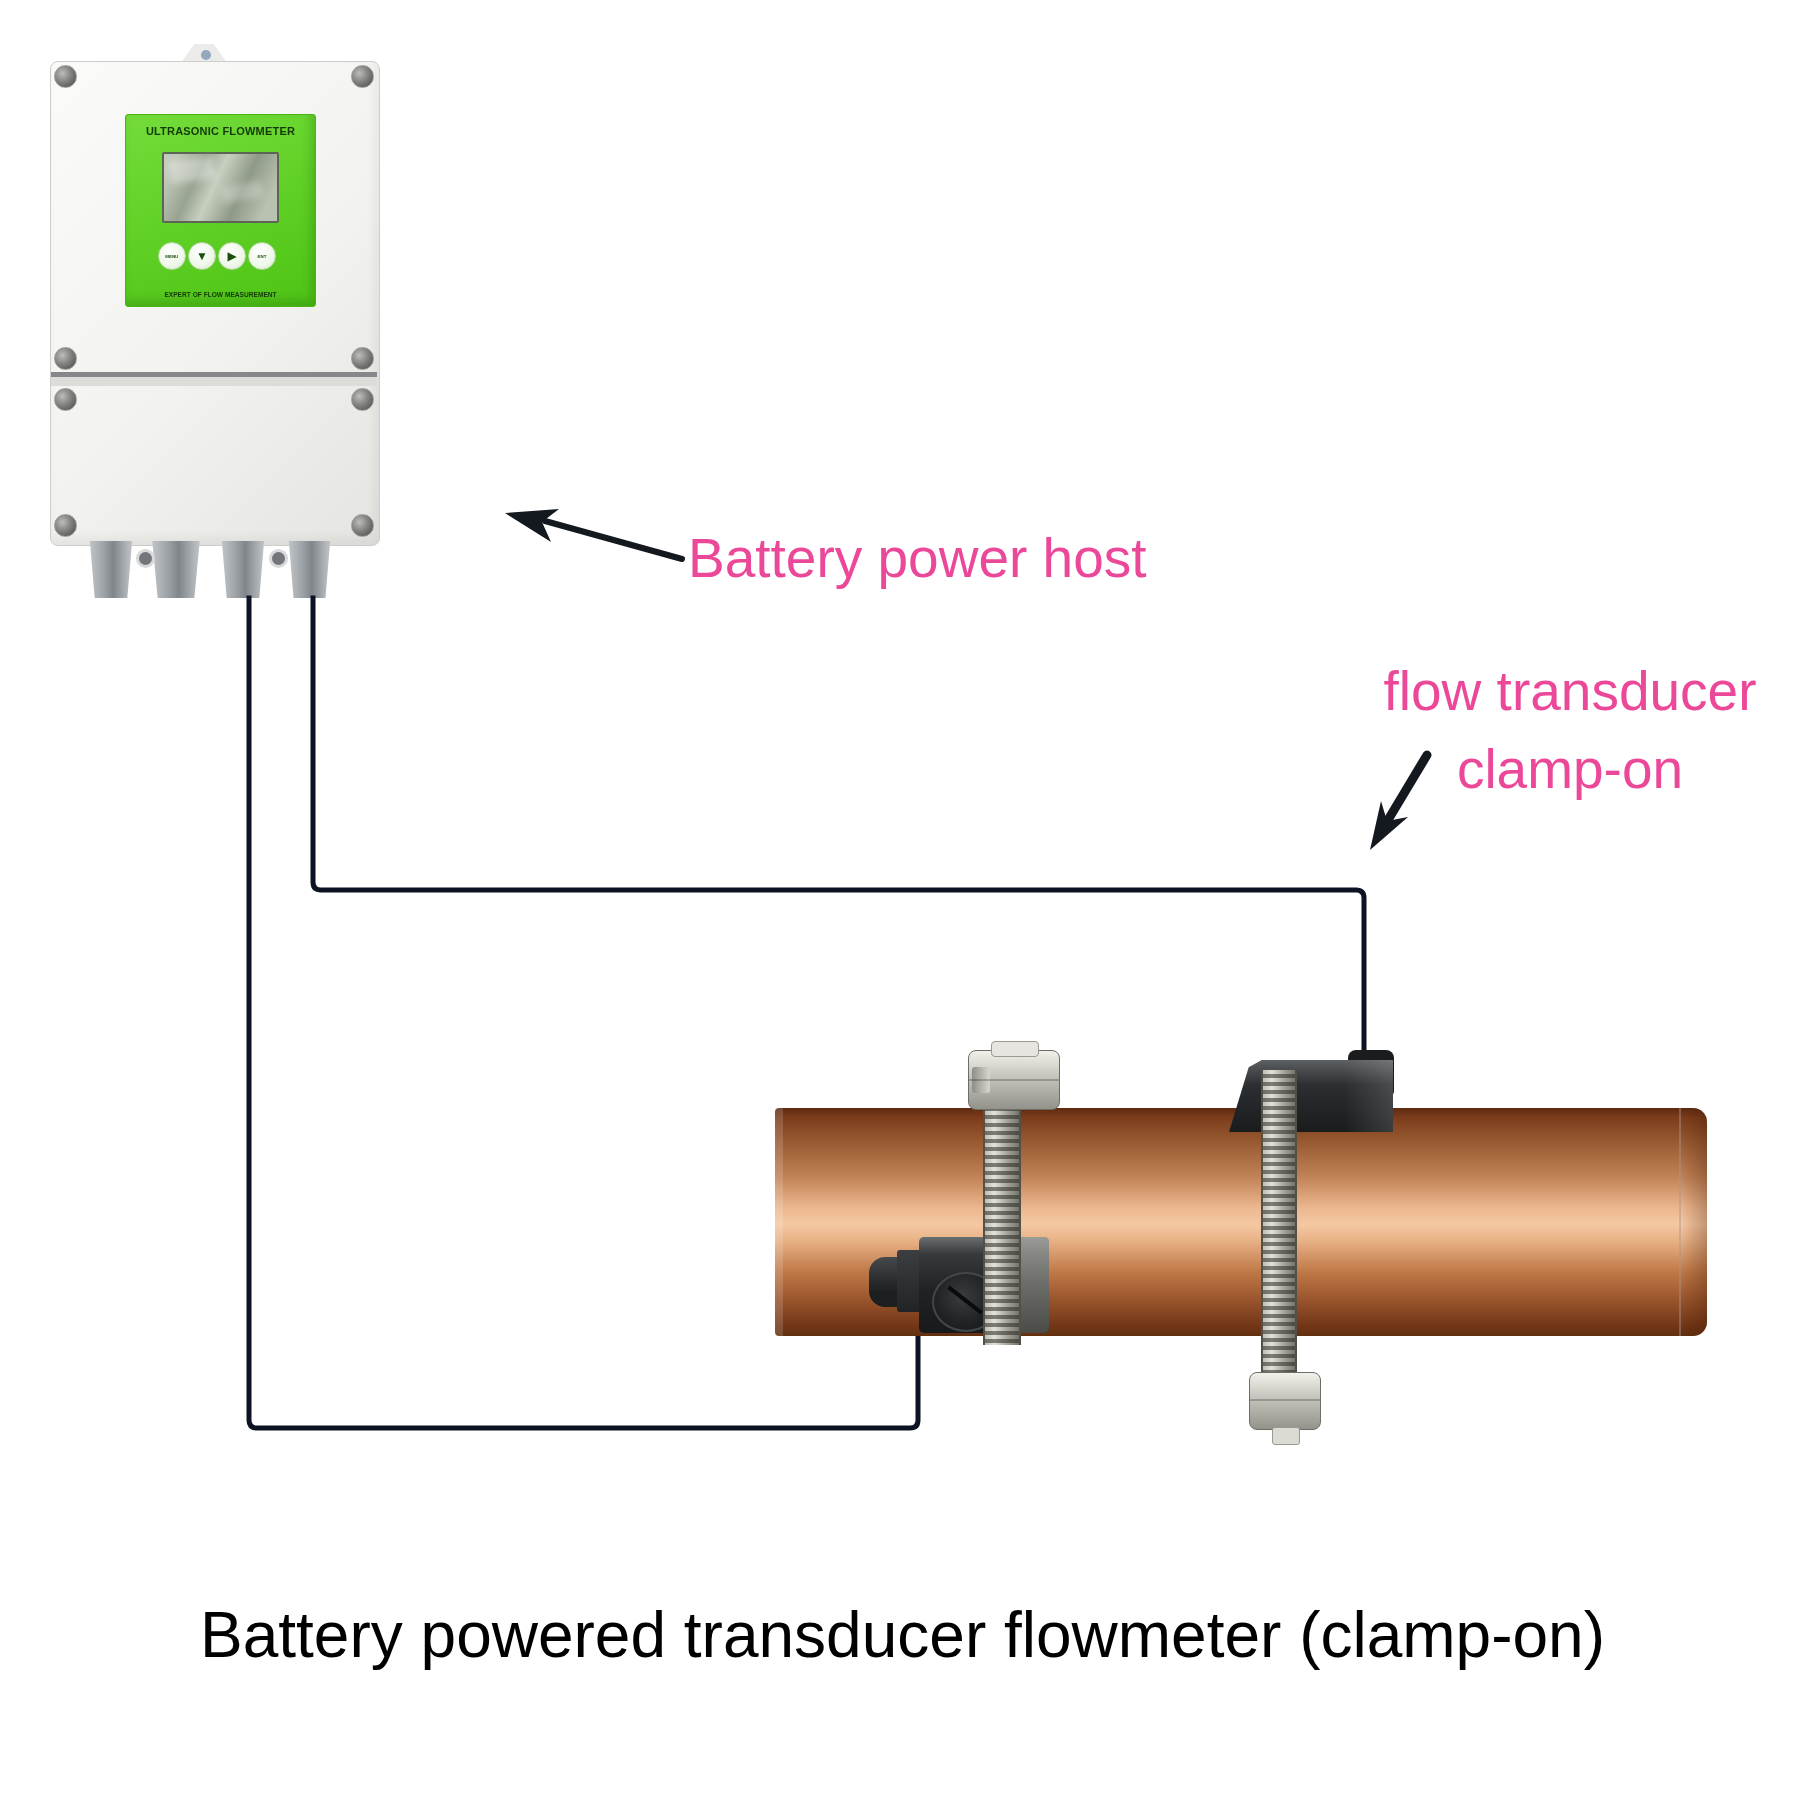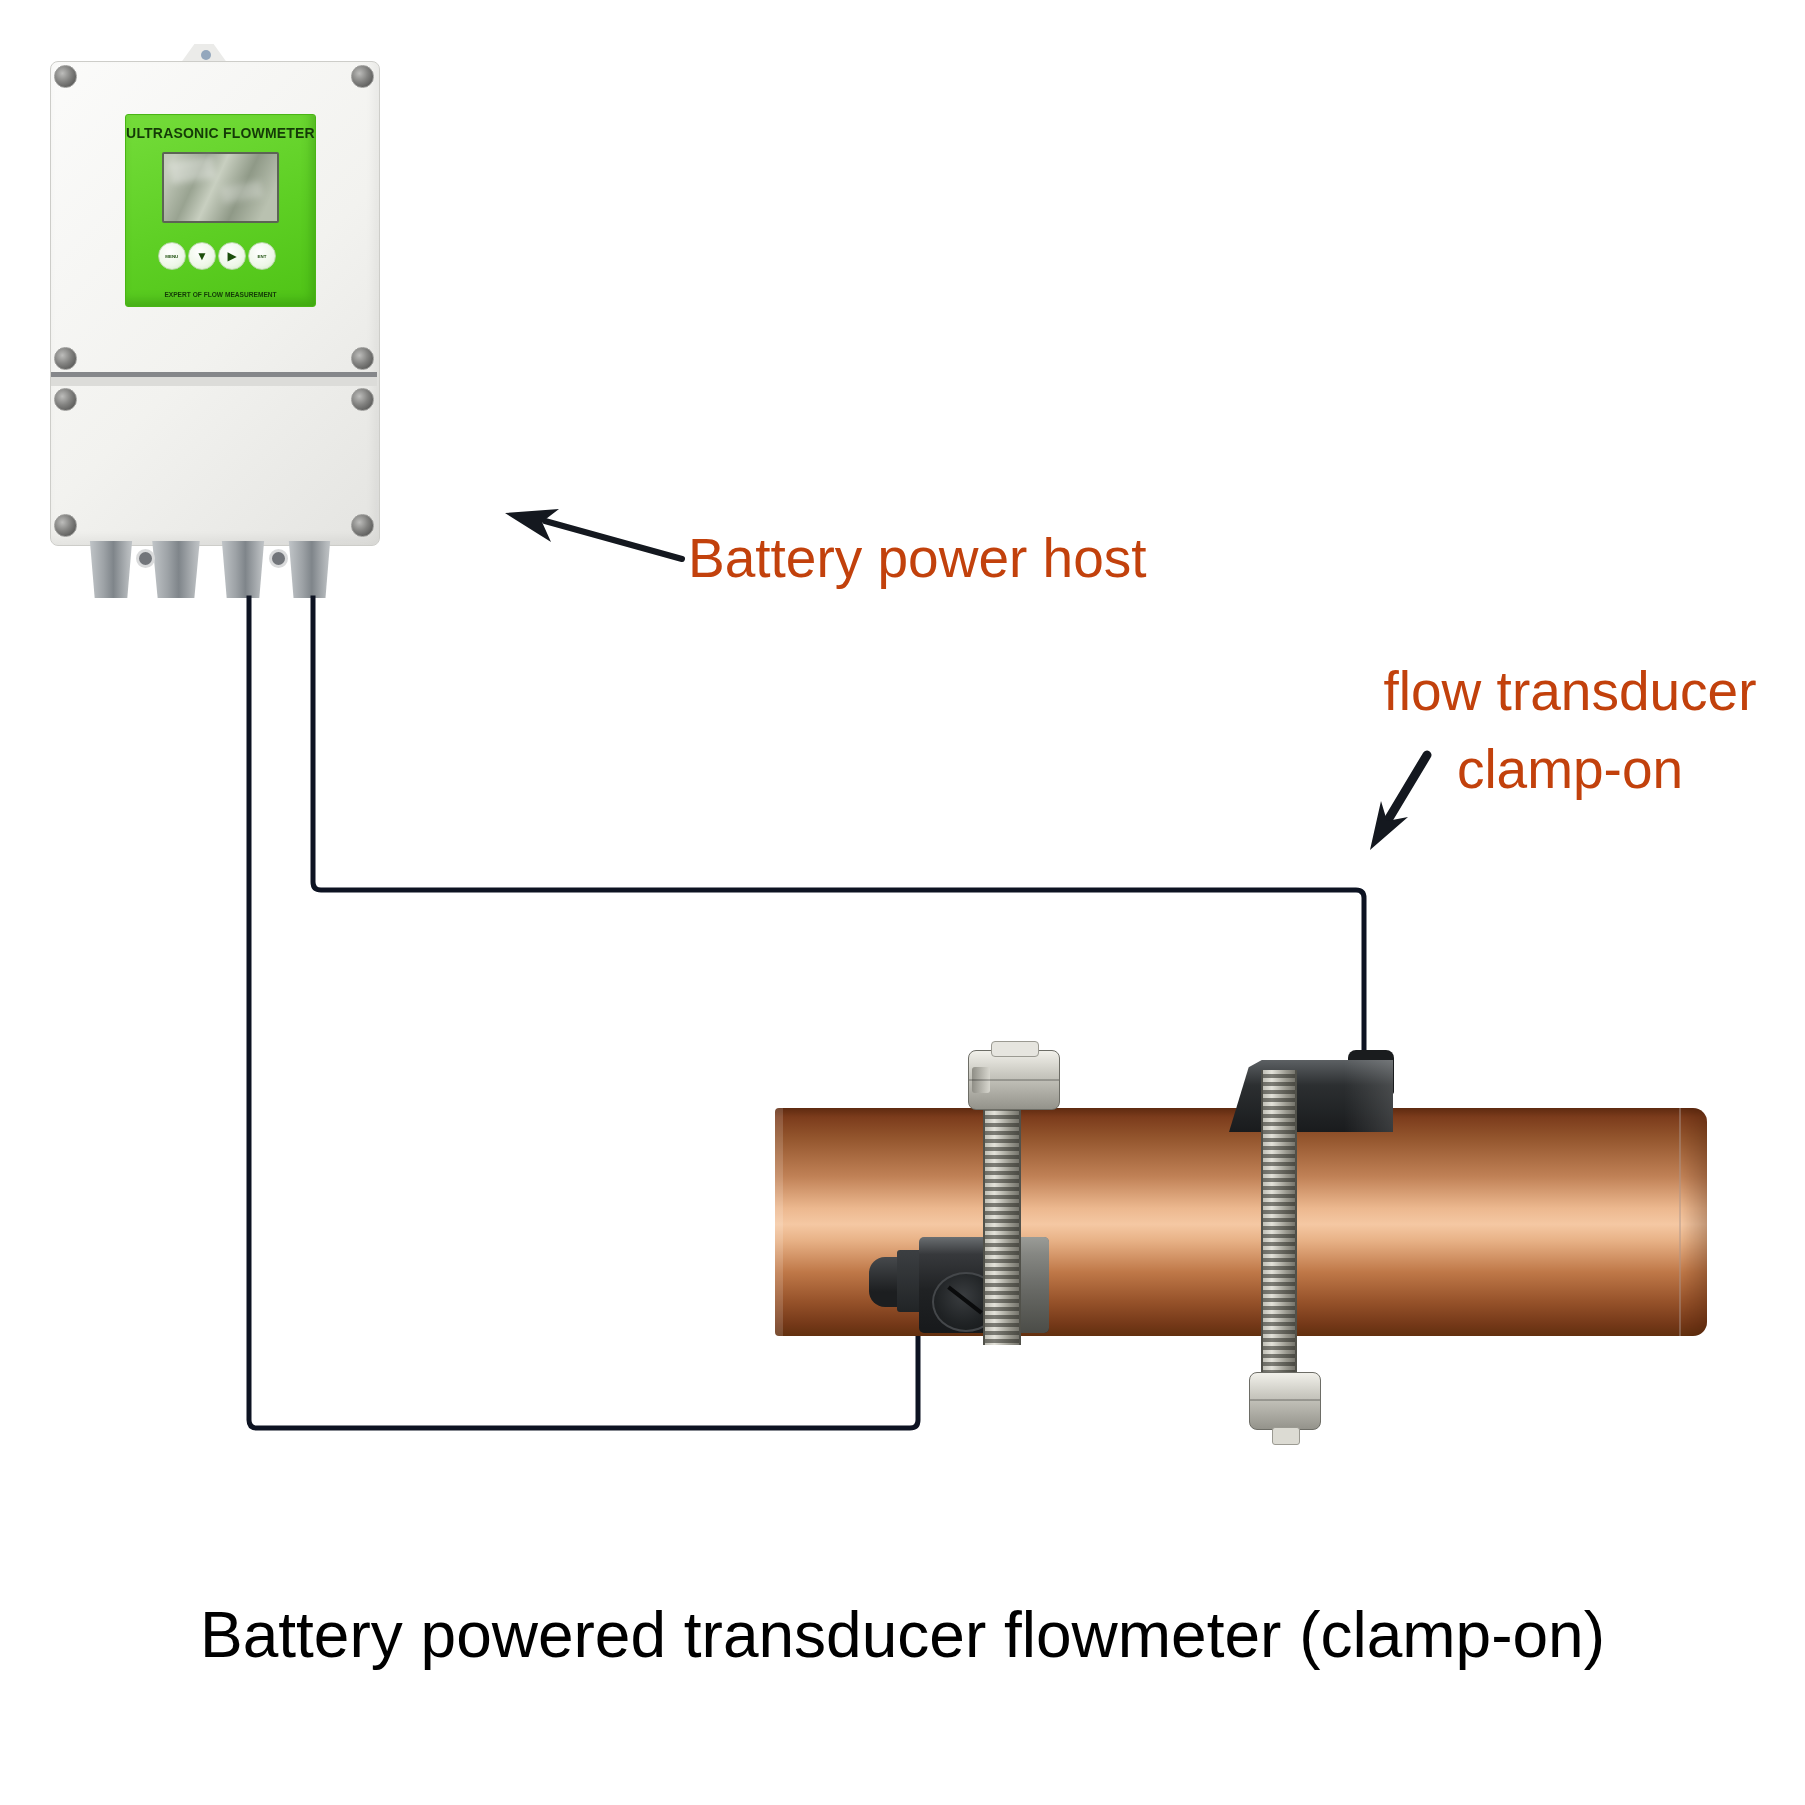--- a/index.html
+++ b/index.html
@@ -19,21 +19,21 @@
   .seam{left:51px;top:372px;width:326px;height:5px;background:#85878a;}
   .seam-light{left:51px;top:377px;width:326px;height:9px;background:#dcdcd9;}
   .screw{width:21px;height:21px;border-radius:50%;
     background:radial-gradient(circle at 35% 35%,#bdbdbb 0%,#828280 45%,#454544 100%);
     border:1px solid #9a9a98;}
 
   
   .panel{left:125px;top:114px;width:189px;height:191px;border-radius:3px;
     background:linear-gradient(160deg,#74dc3a 0%,#5ecf24 55%,#4fc316 100%);
     border:1px solid #49b515;box-shadow:inset -4px -6px 10px rgba(20,90,0,.25);}
-  .panel-title{left:0;top:10px;width:100%;text-align:center;font-size:14px;font-weight:bold;
+  .panel-title{left:0;top:10px;width:100%;text-align:center;font-size:11px;font-weight:bold;
     color:#143a07;letter-spacing:.2px;white-space:nowrap;}
   .lcd{left:36px;top:37px;width:113px;height:67px;border:2px solid #5c6454;border-radius:2px;
     background:linear-gradient(115deg,#c3cabb 8%,#99a391 30%,#c8cfc0 45%,#8f9987 66%,#b9c1b0 88%);}
   .lcd-glare{left:6px;top:5px;width:44px;height:22px;background:rgba(255,255,255,.35);
     filter:blur(3px);transform:rotate(-8deg);}
   .lcd-glare2{left:58px;top:30px;width:40px;height:16px;background:rgba(255,255,255,.25);
     filter:blur(3px);transform:rotate(-10deg);}
   .btn{width:26px;height:26px;border-radius:50%;top:127px;
     background:radial-gradient(circle at 40% 35%,#ffffff 0%,#eef7e8 60%,#cfe8c2 100%);
     border:1px solid #b7d6a8;color:#1c4e0c;display:flex;align-items:center;justify-content:center;}
@@ -93,21 +93,21 @@
     background:linear-gradient(90deg,#8f8e86,#d8d7cf);}
   .head-left .divider{position:absolute;left:0;top:28px;width:100%;height:2px;background:rgba(0,0,0,.22);}
   .head-left .nub{position:absolute;left:22px;top:-10px;width:46px;height:14px;border-radius:4px;
     background:#e6e5df;border:1px solid #9b9a92;}
   .head-right{left:1249px;top:1372px;width:70px;height:56px;}
   .head-right .divider{position:absolute;left:0;top:26px;width:100%;height:2px;background:rgba(0,0,0,.22);}
   .head-right .nub{position:absolute;left:22px;top:54px;width:26px;height:16px;border-radius:3px;
     background:#dcdbd3;border:1px solid #9b9a92;}
 
   
-  .note{color:#c2410c;font-size:55px;white-space:nowrap;}
+  .note{color:#ec4899;font-size:55px;white-space:nowrap;}
   .host-label{left:688px;top:526px;}
   .td-label{left:1320px;top:652px;width:500px;text-align:center;line-height:78px;white-space:normal;}
   .caption{left:0;top:1598px;width:1805px;text-align:center;font-size:64px;color:#000;}
 
   svg.overlay{position:absolute;left:0;top:0;width:1805px;height:1805px;pointer-events:none;}
   .wire{fill:none;stroke:#0d1322;stroke-width:5;stroke-linejoin:round;stroke-linecap:square;}
   .arrow-line{stroke:#14181f;fill:none;stroke-linecap:round;}
   .arrow-head{fill:#14181f;}
 </style>
 </head>

